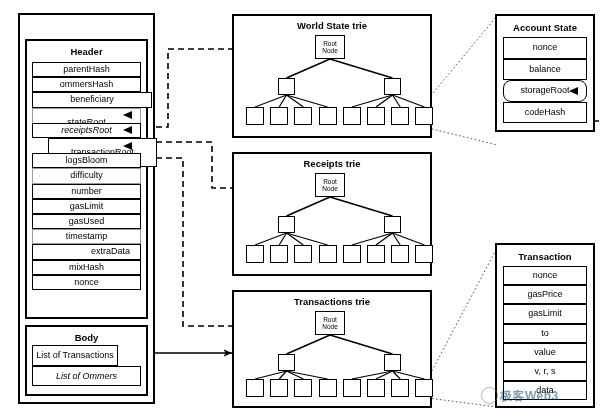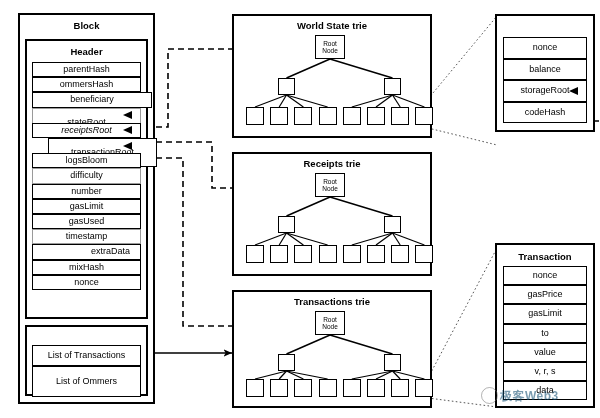--- a/index.html
+++ b/index.html
@@ -102,21 +102,20 @@
     </g>
 
     <g>
       <path d="M428,378 L497,248" fill="none" stroke="#555" stroke-width="1" stroke-dasharray="1.6,2.4"></path>
       <path d="M428,398 L497,407" fill="none" stroke="#555" stroke-width="1" stroke-dasharray="1.6,2.4"></path>
     </g>
   </svg>
 
   <div class="box" style="left:18px;top:13px;width:137px;height:391px;">
   </div>
-  <div class="title" style="left:18px;top:20px;width:137px;">Block</div>
 
   <div class="box" style="left:25px;top:39px;width:123px;height:280px;"></div>
   <div class="title" style="left:25px;top:46px;width:123px;">Header</div>
 
   <div id="header-fields">
       <div class="row" style="left: 32px; top: 62px; width: 109px; height: 15.2px;">
         <span>parentHash</span>
       </div>
       <div class="row" style="left: 32px; top: 77.2px; width: 109px; height: 15.2px; align-items: center;">
         <span>ommersHash</span>
@@ -159,26 +158,27 @@
       </div>
       <div class="row" style="left: 32px; top: 259.6px; width: 109px; height: 15.2px;">
         <span>mixHash</span>
       </div>
       <div class="row" style="left: 32px; top: 274.8px; width: 109px; height: 15.2px;">
         <span>nonce</span>
       </div>
     </div>
 
   <div class="box" style="left:25px;top:325px;width:123px;height:71px;"></div>
+  <div class="title" style="left:25px;top:332px;width:123px;">Body</div>
 
   <div id="body-fields">
-      <div class="row" style="left: 32px; top: 345px; width: 109px; height: 21px;">
+      <div class="row" style="left: 32px; top: 345px; width: 86px; height: 21px;">
         <span>List of Transactions</span>
       </div>
-      <div class="row" style="left: 32px; top: 366px; width: 109px; height: 31px;">
+      <div class="row" style="left: 32px; top: 366px; width: 109px; height: 20px; font-style: italic;">
         <span>List of Ommers</span>
       </div>
     </div>
 
   <div id="trie-panels">
       <div class="box" style="left: 232px; top: 14px; width: 200px; height: 124px;"></div>
       <div class="title" style="left: 232px; top: 20px; width: 200px;">World State trie</div>
       <svg width="200" height="124" viewBox="0 0 200 124" style="position: absolute; left: 232px; top: 14px; pointer-events: none;">
         <line x1="98" y1="45" x2="54.5" y2="64" stroke="#000" stroke-width="1.5"></line>
         <line x1="98" y1="45" x2="160.5" y2="64" stroke="#000" stroke-width="1.5"></line>
@@ -257,28 +257,29 @@
       <div class="node" style="left: 270.2px; top: 379px; width: 18px; height: 18px;"></div>
       <div class="node" style="left: 294.4px; top: 379px; width: 18px; height: 18px;"></div>
       <div class="node" style="left: 318.6px; top: 379px; width: 18px; height: 18px;"></div>
       <div class="node" style="left: 342.8px; top: 379px; width: 18px; height: 18px;"></div>
       <div class="node" style="left: 367px; top: 379px; width: 18px; height: 18px;"></div>
       <div class="node" style="left: 391.2px; top: 379px; width: 18px; height: 18px;"></div>
       <div class="node" style="left: 415.4px; top: 379px; width: 18px; height: 18px;"></div>
     </div>
 
   <div class="box" style="left:495px;top:14px;width:100px;height:118px;"></div>
+  <div class="title" style="left:495px;top:22px;width:100px;">Account State</div>
   <div id="account-state-fields">
       <div class="row" style="left: 503px; top: 37px; width: 84px; height: 21.5px;">
         <span>nonce</span>
       </div>
       <div class="row" style="left: 503px; top: 58.5px; width: 84px; height: 21.5px;">
         <span>balance</span>
       </div>
-      <div class="row" style="left: 503px; top: 80px; width: 84px; height: 21.5px;">
+      <div class="row" style="left: 503px; top: 80px; width: 84px; height: 21.5px; border-radius: 8px;">
         <span>storageRoot</span>
       </div>
       <div style="position: absolute; left: 569px; top: 86.75px; width: 0px; height: 0px; border-top: 4px solid transparent; border-bottom: 4px solid transparent; border-right: 9px solid rgb(0, 0, 0);"></div>
       <div class="row" style="left: 503px; top: 101.5px; width: 84px; height: 21.5px;">
         <span>codeHash</span>
       </div>
     </div>
 
   <div class="box" style="left:495px;top:243px;width:100px;height:165px;"></div>
   <div class="title" style="left:495px;top:251px;width:100px;">Transaction</div>

